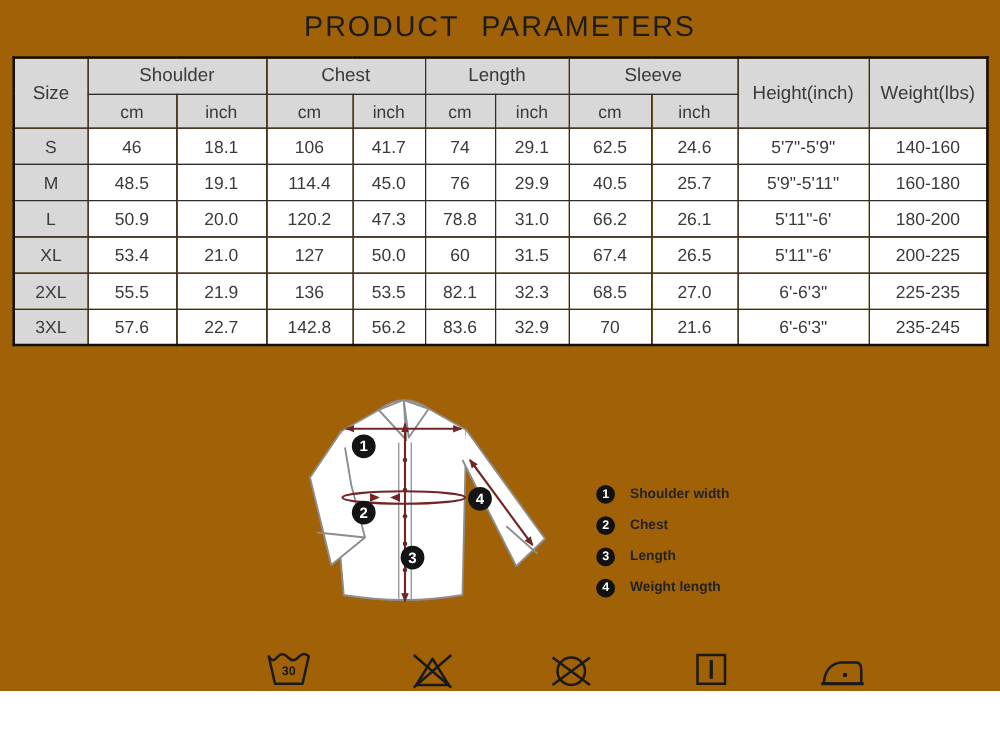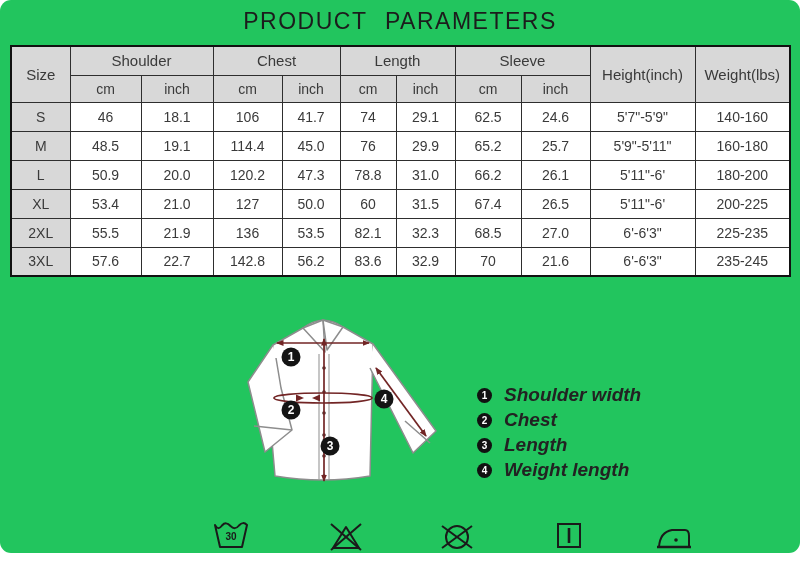--- a/index.html
+++ b/index.html
@@ -1,19 +1,19 @@
 <!DOCTYPE html>
 <html><head>
 <meta charset="utf-8">
 <style>
   * { margin:0; padding:0; box-sizing:border-box; }
   html,body { background:#fff; }
   #page {
-    position:relative; width:800px; height:553px; background:#22c55e;
-    font-family:"Liberation Sans", sans-serif; overflow:hidden;border-radius:11px;
+    position:relative; width:800px; height:553px; background:#a16207;
+    font-family:"Liberation Sans", sans-serif; overflow:hidden;
   }
   
   .page-title {
     position:absolute; top:8px; left:0; width:100%;
     text-align:center; font-size:23px; font-weight:400; color:#1c1c1c;
     letter-spacing:1.5px; word-spacing:10px;
   }
   
   table.size-table {
     position:absolute; top:45px; left:10px; width:779px;
@@ -31,21 +31,21 @@
   
   .shirt-wrap { position:absolute; left:240px; top:300px; width:220px; height:215px; }
   
   .legend { position:absolute; left:477px; top:386px; width:180px; }
   .legend-item { display:flex; align-items:center; height:18px; margin-bottom:7px; }
   .lbadge {
     display:inline-flex; width:15px; height:15px; border-radius:50%;
     background:#111; color:#fff; font-size:10px; font-weight:bold;
     align-items:center; justify-content:center; flex:0 0 15px;
   }
-  .legend-label { margin-left:12px; font-size:19px; font-weight:bold; color:#222;font-style:italic; }
+  .legend-label { margin-left:12px; font-size:11px; font-weight:bold; color:#222; }
   
   .washing-label {
     position:absolute; left:121px; top:527px; font-size:14px; font-weight:bold;
     color:#222; line-height:1.35;
   }
   .wash-icon { position:absolute; }
 </style>
 </head>
 <body>
 
@@ -101,21 +101,21 @@
       <td>140-160</td>
     </tr>
     <tr>
       <td class="size-col">M</td>
       <td>48.5</td>
       <td>19.1</td>
       <td>114.4</td>
       <td>45.0</td>
       <td>76</td>
       <td>29.9</td>
-      <td>65.2</td>
+      <td>40.5</td>
       <td>25.7</td>
       <td>5'9"-5'11"</td>
       <td>160-180</td>
     </tr>
     <tr>
       <td class="size-col">L</td>
       <td>50.9</td>
       <td>20.0</td>
       <td>120.2</td>
       <td>47.3</td>

